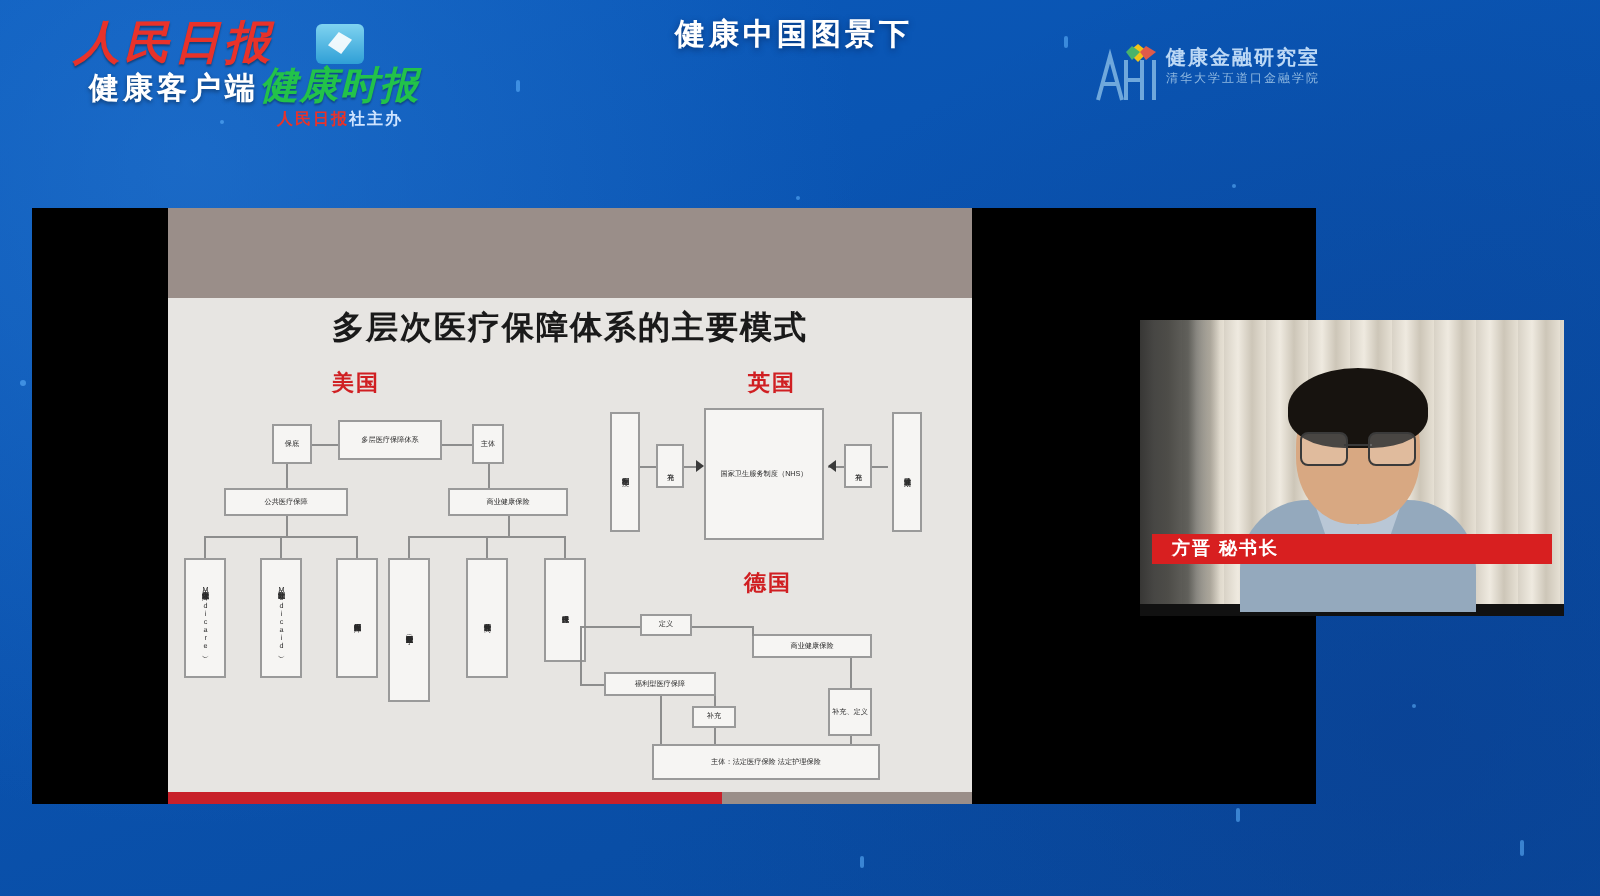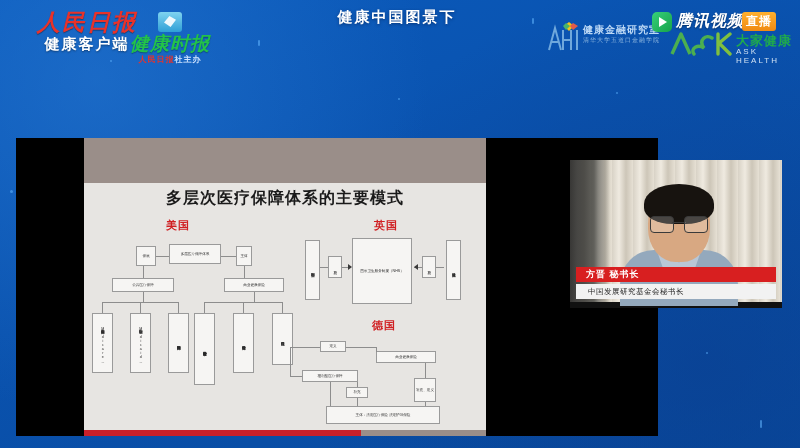--- a/index.html
+++ b/index.html
@@ -85,21 +85,21 @@
     font-family:"DejaVu Serif","Liberation Serif",serif;letter-spacing:1px;
   }
   .ask-mark{position:absolute;left:16px;top:20px;width:66px;height:26px;}
   .ask-cn{
     position:absolute;left:84px;top:22px;font-size:13px;font-weight:bold;color:#1fa94d;
     font-family:"DejaVu Serif","Liberation Serif",serif;letter-spacing:1px;
   }
   .ask-en{position:absolute;left:84px;top:37px;font-size:8px;color:#cfe0f2;letter-spacing:2px;}
 
   
-  #frame{position:absolute;left:16px;top:104px;width:642px;height:298px;background:#000;margin-top:34px;}
+  #frame{position:absolute;left:16px;top:104px;width:642px;height:298px;background:#000;}
   #slide{position:absolute;left:68px;top:0px;width:402px;height:298px;background:#e7e5e2;overflow:hidden;}
   .slide-band{position:absolute;left:0;top:0;width:402px;height:45px;background:#9a8e89;}
   .slide-title{
     position:absolute;left:0;top:50px;width:402px;text-align:center;
     font-family:"DejaVu Serif","Liberation Serif",serif;font-weight:bold;
     font-size:16px;color:#1a1a1a;letter-spacing:1px;
   }
   .slide-footbar{position:absolute;left:0;bottom:0;width:402px;height:6px;background:#9a8e89;}
   .slide-footbar-red{position:absolute;left:0;bottom:0;width:69%;height:6px;background:#c8202a;}
 
@@ -214,32 +214,20 @@
         <polygon points="24,2 29,6 24,11 19,6" fill="#f0c419"></polygon>
         <polygon points="28,3 33,6 28,10 25,6" fill="#e05b4a"></polygon>
         <polygon points="21,3 25,6 21,10 18,6" fill="#48b36b"></polygon>
       </svg>
       <div class="hfi-txt">
         <div class="hfi-t1">健康金融研究室</div>
         <div class="hfi-t2">清华大学五道口金融学院</div>
       </div>
     </div>
 
-    <div class="logo-tx">
-      <div class="tx-play"></div>
-      <div class="tx-name">腾讯视频</div>
-      <div class="tx-live">直播</div>
-      <svg class="ask-mark" viewBox="0 0 66 26">
-        <path d="M4 24 L13 4 L22 24" fill="none" stroke="#4caf50" stroke-width="3.4" stroke-linejoin="round"></path>
-        <path d="M26 24 C22 18 30 14 36 18 C30 10 38 4 44 8" fill="none" stroke="#4caf50" stroke-width="3.4" stroke-linecap="round"></path>
-        <path d="M50 24 L50 4 M50 14 L62 4 M52 14 L62 24" fill="none" stroke="#7fbf3f" stroke-width="3.4" stroke-linecap="round"></path>
-      </svg>
-      <div class="ask-cn">大家健康</div>
-      <div class="ask-en">ASK HEALTH</div>
-    </div>
   </div>
 
   <div id="frame">
     <div id="slide">
       <div class="slide-band"></div>
       <div class="slide-title">多层次医疗保障体系的主要模式</div>
 
       <div class="region-label" style="left:82px;top:80px;">美国</div>
 
       <div class="node" style="left:52px;top:108px;width:20px;height:20px;">保底</div>
@@ -323,16 +311,15 @@
       <div class="collar"></div>
       <div class="head"></div>
       <div class="hair"></div>
       <div class="glasses">
         <div class="lens l"></div>
         <div class="bridge"></div>
         <div class="lens r"></div>
       </div>
     </div>
     <div class="caption-red">方晋  秘书长</div>
-    <div class="caption-white">中国发展研究基金会秘书长</div>
   </div>
 
 </div>
 
 </body></html>

